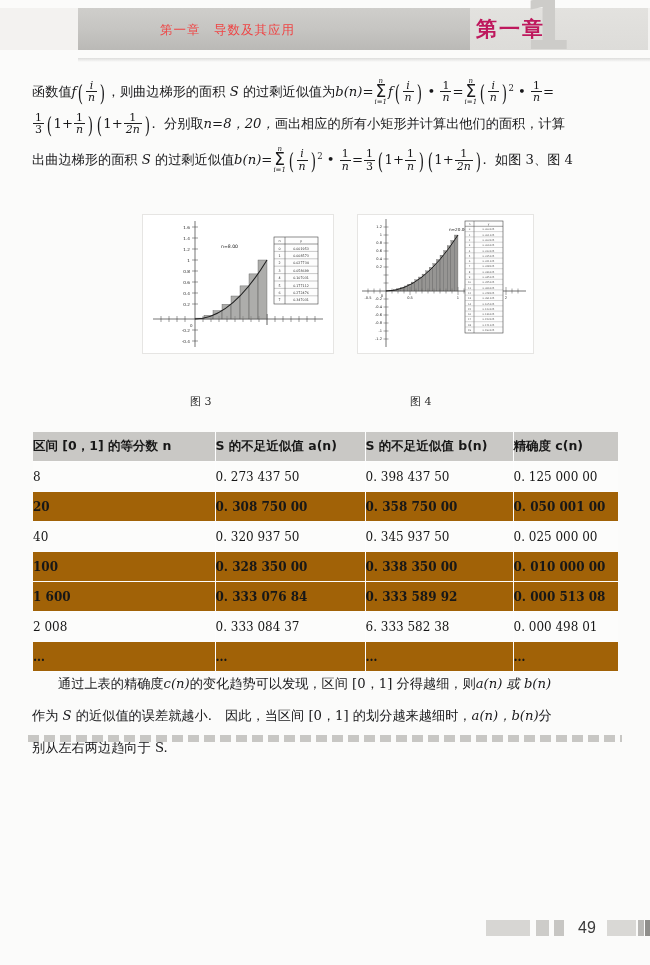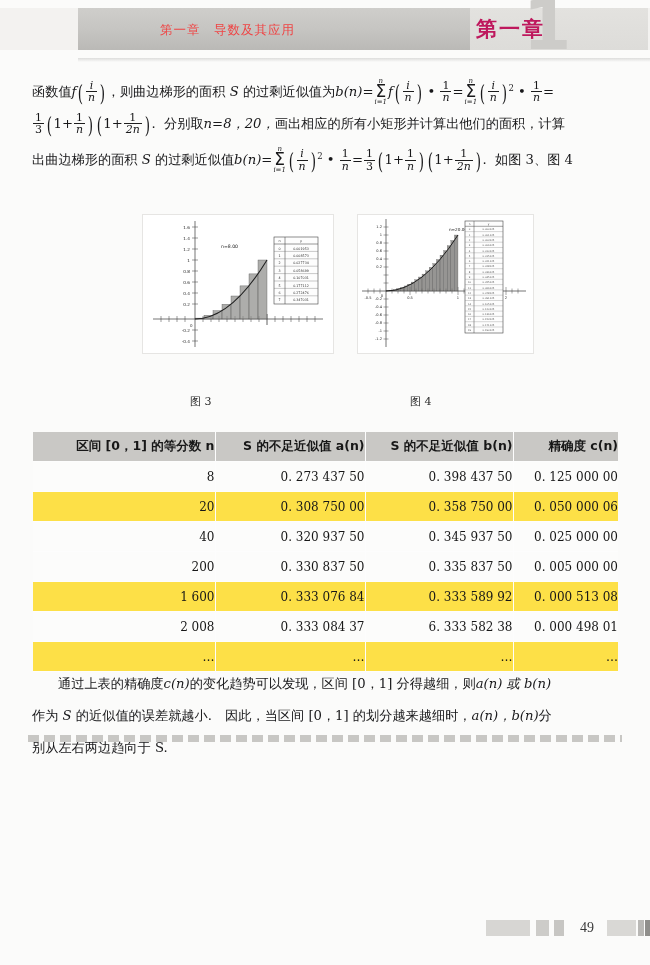--- a/index.html
+++ b/index.html
@@ -60,47 +60,47 @@
   .fig4{left:325px;width:175px;height:138px;}
   .figcaps{position:absolute;left:32px;top:358px;width:588px;height:18px;}
   .cap{position:absolute;top:0;font-size:11px;color:#2a2a2a;margin-top:36px;}
   .cap3{left:158px;}
   .cap4{left:378px;}
 
   
   .tblwrap{position:absolute;left:33px;top:432px;width:585px;}
   table.dt{border-collapse:collapse;width:585px;table-layout:fixed;
            font-size:12px;color:#171717;}
-  table.dt th,table.dt td{height:29px;text-align:right;vertical-align:middle;
+  table.dt th,table.dt td{height:29px;text-align:left;vertical-align:middle;
            border-right:1px solid #fdfdfd;padding:0;font-weight:normal;}
   table.dt th:last-child,table.dt td:last-child{border-right:none;}
   table.dt thead th{background:#c9c8c5;font-size:12.5px;
            font-family:"DejaVu Sans","Liberation Sans",sans-serif;font-weight:bold;
            border-bottom:1px solid #fdfdfd;}
   table.dt tbody tr.odd td{background:#fcfcfb;}
-  table.dt tbody tr.even td{background:#fde047;}
+  table.dt tbody tr.even td{background:#a16207;font-weight:bold;}
   table.dt tbody td{border-bottom:1px solid #fdfdfd;}
   .colA{width:182px;}.colB{width:150px;}.colC{width:148px;}.colD{width:105px;}
 
   
   .botpara{position:absolute;left:32px;top:668px;width:588px;}
 
   
   .dashrule{position:absolute;left:28px;top:735px;width:594px;height:7px;
     background:repeating-linear-gradient(90deg,#c8c7c4 0px,#c8c7c4 11px,
       rgba(255,255,255,0) 11px,rgba(255,255,255,0) 16px);}
 
   
   .footer{position:absolute;left:0;top:920px;width:650px;height:22px;}
   .fblk{position:absolute;top:0;height:16px;}
   .fb1{left:486px;width:44px;background:#d7d6d3;}
   .fb2{left:536px;width:13px;background:#cdccc9;}
   .fb3{left:554px;width:10px;background:#c7c6c3;}
   .fpage{position:absolute;left:572px;top:-2px;width:30px;height:20px;
-    font-family:Liberation Serif, serif;font-size:14px;
+    font-family:Liberation Sans, sans-serif;font-size:16px;
     color:#3a3a3a;line-height:20px;text-align:center;}
   .fb4{left:607px;width:29px;background:#d9d8d5;}
   .fb5{left:638px;width:6px;background:#b9b8b5;}
   .fb6{left:645px;width:5px;background:#8f8e8b;}
 </style>
 </head>
 <body>
 
 <div class="page">
 
@@ -436,33 +436,33 @@
         <tr class="odd">
           <td>8</td>
           <td>0. 273 437 50</td>
           <td>0. 398 437 50</td>
           <td>0. 125 000 00</td>
         </tr>
         <tr class="even">
           <td>20</td>
           <td>0. 308 750 00</td>
           <td>0. 358 750 00</td>
-          <td>0. 050 000 06</td>
+          <td>0. 050 001 00</td>
         </tr>
         <tr class="odd">
           <td>40</td>
           <td>0. 320 937 50</td>
           <td>0. 345 937 50</td>
           <td>0. 025 000 00</td>
         </tr>
-        <tr class="odd">
-          <td>200</td>
-          <td>0. 330 837 50</td>
-          <td>0. 335 837 50</td>
-          <td>0. 005 000 00</td>
+        <tr class="even">
+          <td>100</td>
+          <td>0. 328 350 00</td>
+          <td>0. 338 350 00</td>
+          <td>0. 010 000 00</td>
         </tr>
         <tr class="even">
           <td>1 600</td>
           <td>0. 333 076 84</td>
           <td>0. 333 589 92</td>
           <td>0. 000 513 08</td>
         </tr>
         <tr class="odd">
           <td>2 008</td>
           <td>0. 333 084 37</td>

